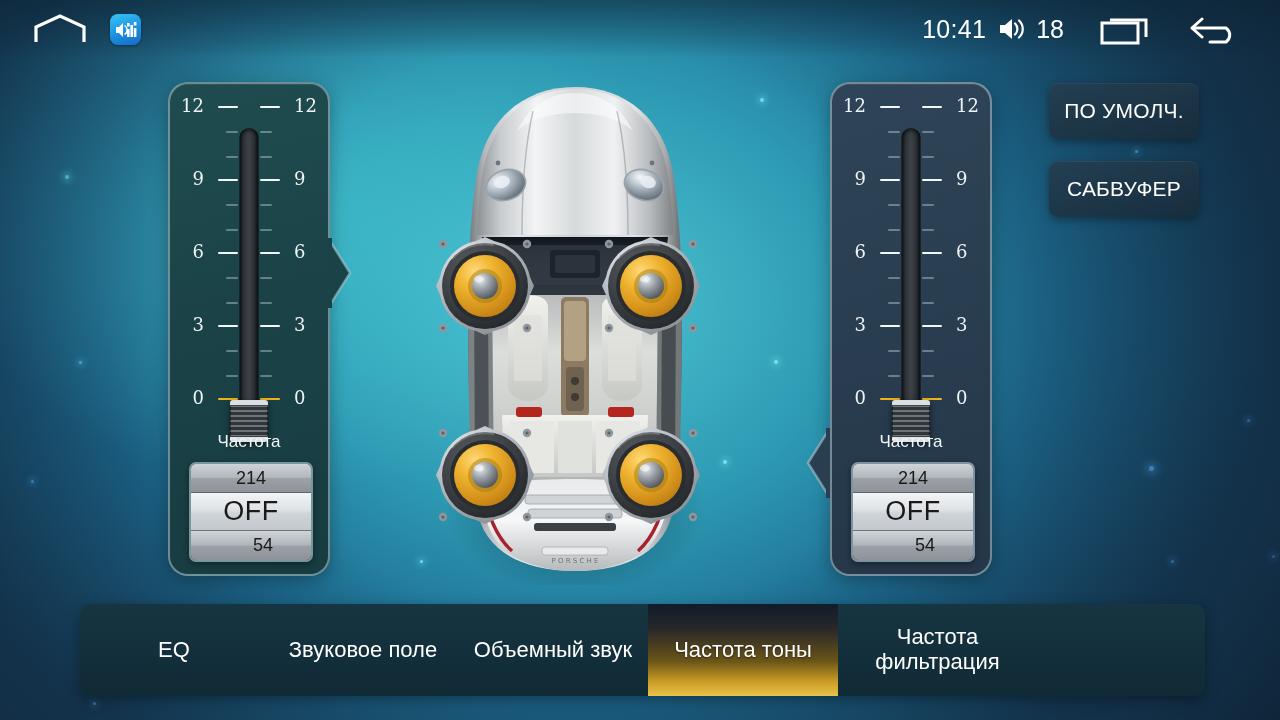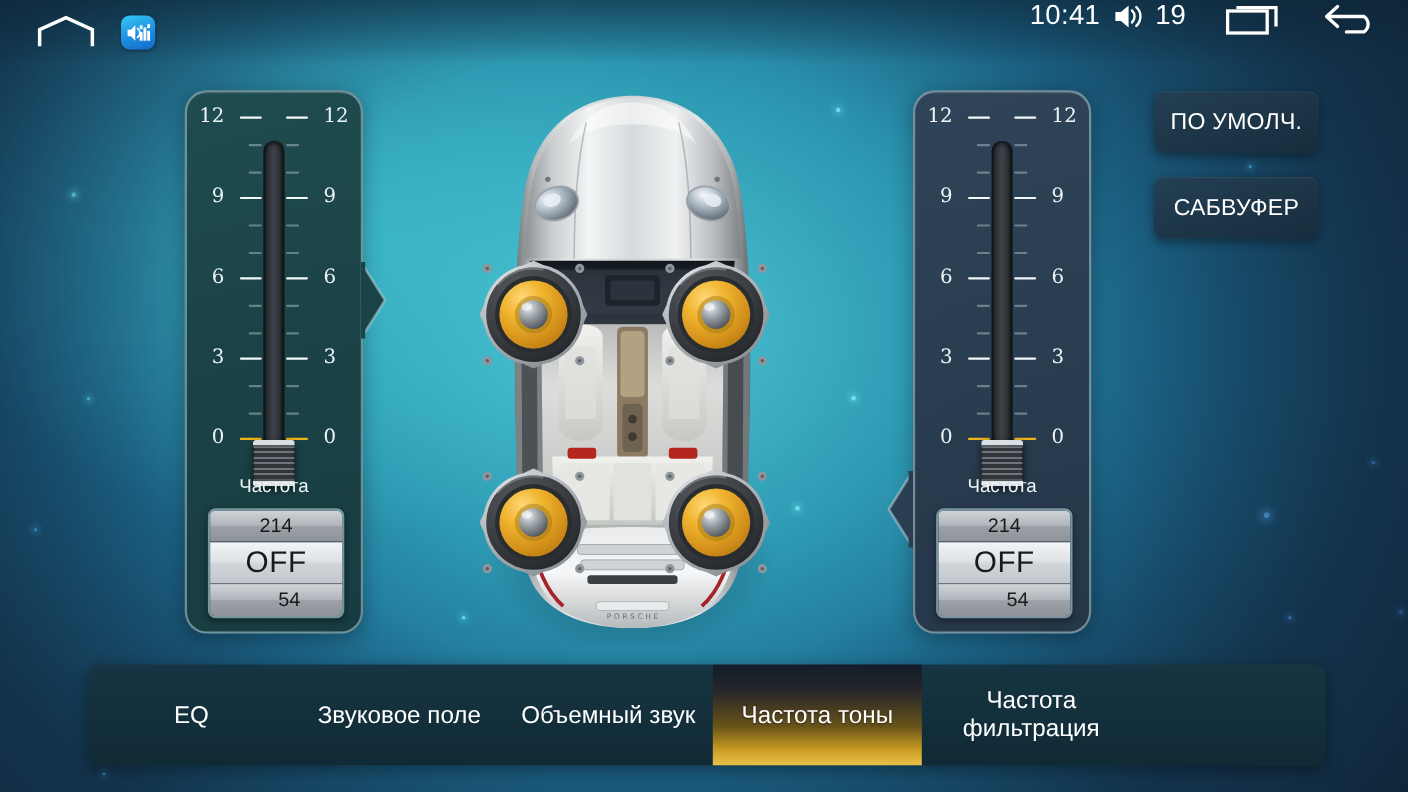--- a/index.html
+++ b/index.html
@@ -33,21 +33,21 @@
     z-index:30;
   }
   #home-icon { position:absolute; left:34px; top:14px; width:52px; height:30px; }
   #app-icon {
     position:absolute; left:110px; top:14px; width:31px; height:31px; border-radius:8px;
     background:linear-gradient(160deg,#35c8f5 0%,#1d8fe0 55%,#1468c8 100%);
     box-shadow:0 1px 3px rgba(0,0,0,0.35);
     display:flex; align-items:center; justify-content:center;
   }
   #status-right {
-    position:absolute; right:4px; top:0; height:58px; display:flex; align-items:flex-start;
+    position:absolute; right:18px; top:0; height:58px; display:flex; align-items:center;
     gap:0px; padding-right:18px;
   }
   #clock { color:#fff; font-size:25px; letter-spacing:0.3px; }
   #vol-wrap { display:flex; align-items:center; margin-left:12px; }
   #vol-value { color:#fff; font-size:25px; margin-left:7px; }
   #recent-icon { margin-left:36px; }
   #back-icon   { margin-left:40px; }
 
   
   .panel {
@@ -214,21 +214,21 @@
 
     <div id="status-right">
       <span id="clock">10:41</span>
 
       <div id="vol-wrap">
         <svg width="31" height="26" viewBox="0 0 31 26">
           <path d="M2 9 L7 9 L14 3 L14 23 L7 17 L2 17 Z" fill="#ffffff"></path>
           <path d="M17 7.5 A7.5 7.5 0 0 1 17 18.5" fill="none" stroke="#ffffff" stroke-width="2.2" stroke-linecap="round"></path>
           <path d="M21 4.5 A11.5 11.5 0 0 1 21 21.5" fill="none" stroke="#ffffff" stroke-width="2.2" stroke-linecap="round"></path>
         </svg>
-        <span id="vol-value">19</span>
+        <span id="vol-value">18</span>
       </div>
 
       <svg id="recent-icon" width="50" height="32" viewBox="0 0 50 32">
         <rect x="2" y="10" width="36" height="20" fill="none" stroke="#ffffff" stroke-width="3"></rect>
         <path d="M10 7 L46 7 L46 24" fill="none" stroke="#ffffff" stroke-width="3"></path>
       </svg>
 
       <svg id="back-icon" width="54" height="32" viewBox="0 0 54 32">
         <path d="M12 6 L2 15 L12 24" fill="none" stroke="#ffffff" stroke-width="3" stroke-linecap="round" stroke-linejoin="round"></path>
         <path d="M2.5 15 L36 15 A10 9 0 0 1 36 29 L20 29" fill="none" stroke="#ffffff" stroke-width="3" stroke-linecap="round"></path>

